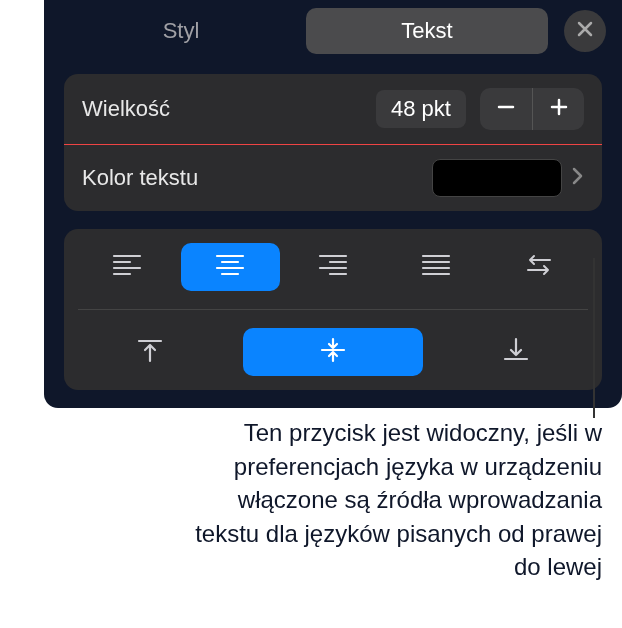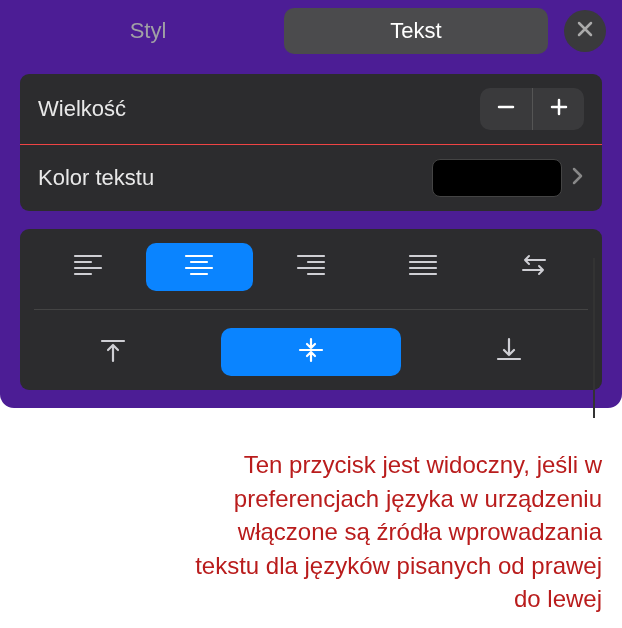--- a/index.html
+++ b/index.html
@@ -8,23 +8,24 @@
       box-sizing: border-box;
     }
     body {
       width: 622px;
       height: 628px;
       font-family: -apple-system, BlinkMacSystemFont, "Helvetica Neue", sans-serif;
       background: #fff;
       overflow: hidden;
     }
     .panel {
-      background: #4c1d95;
+      background: #0f172a;
       border-radius: 0 0 14px 14px;
       overflow: hidden;
+      margin-left: 44px;
     }
     .tabs {
       display: flex;
       align-items: center;
       padding: 8px 16px 2px;
       gap: 4px;
     }
     .tab {
       flex: 1;
       text-align: center;
@@ -47,21 +48,21 @@
       align-items: center;
       justify-content: center;
       margin-left: 12px;
       cursor: pointer;
     }
     .close-btn svg { width: 16px; height: 16px; }
     
     .group {
       background: #2c2c2e;
       margin: 18px 20px;
-      border-radius: 9px;
+      border-radius: 14px;
       overflow: hidden;
     }
     .row {
       display: flex;
       align-items: center;
       padding: 14px 18px;
       min-height: 60px;
     }
     .row + .row {
       border-top: 1px solid #ef4444;
@@ -155,26 +156,26 @@
     .callout-line {
       position: absolute;
       top: 258px;
       left: 593px;
       width: 2px;
       height: 160px;
       background: #333;
     }
     .callout {
       position: absolute;
-      top: 448px;
+      top: 416px;
       right: 20px;
       width: 420px;
       font-size: 24px;
       line-height: 1.4;
-      color: #b91c1c;
+      color: #0f172a;
       text-align: right;
     }
   </style>
 </head>
 <body>
 
 <div class="panel">
   <div class="tabs">
     <div class="tab">Styl</div>
     <div class="tab active">Tekst</div>
@@ -183,20 +184,21 @@
         <svg viewBox="0 0 16 16">
             <path d="M2 2 L14 14 M14 2 L2 14" stroke="#aaa" stroke-width="2.5" stroke-linecap="round"></path>
           </svg>
       </span>
     </div>
   </div>
 
   <div class="group">
     <div class="row">
       <div class="row-label">Wielkość</div>
+      <div class="size-value">48 pkt</div>
       <div class="stepper">
         <div class="stepper-btn">
           <span>
             <svg viewBox="0 0 20 20">
                 <path d="M3 10 H17" stroke="#fff" stroke-width="2.5" stroke-linecap="round"></path>
               </svg>
           </span>
         </div>
         <div class="stepper-btn">
           <span>

